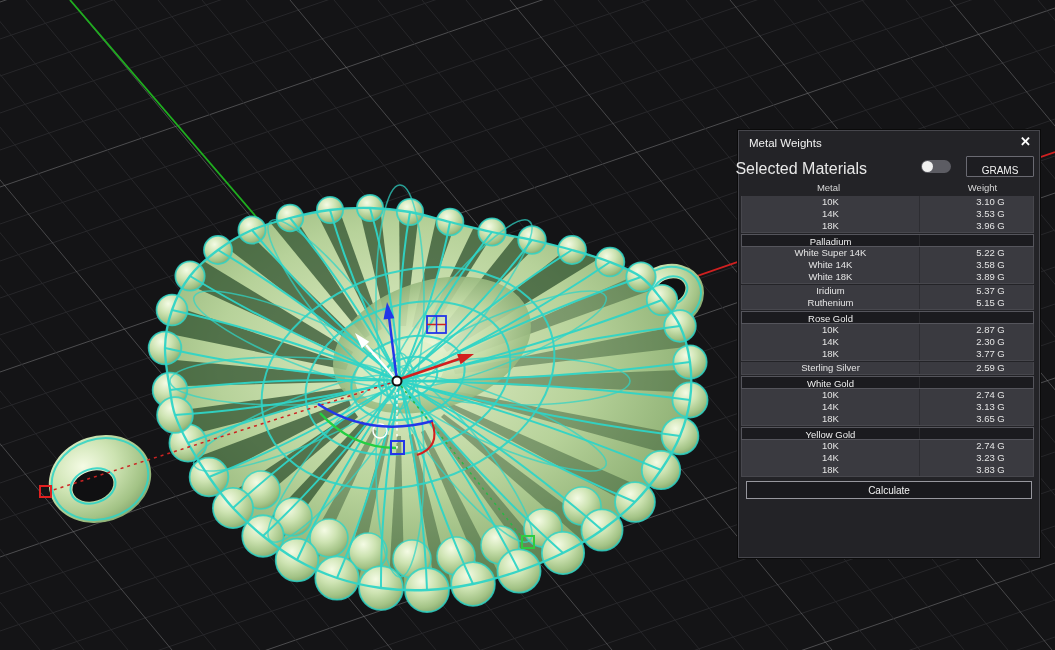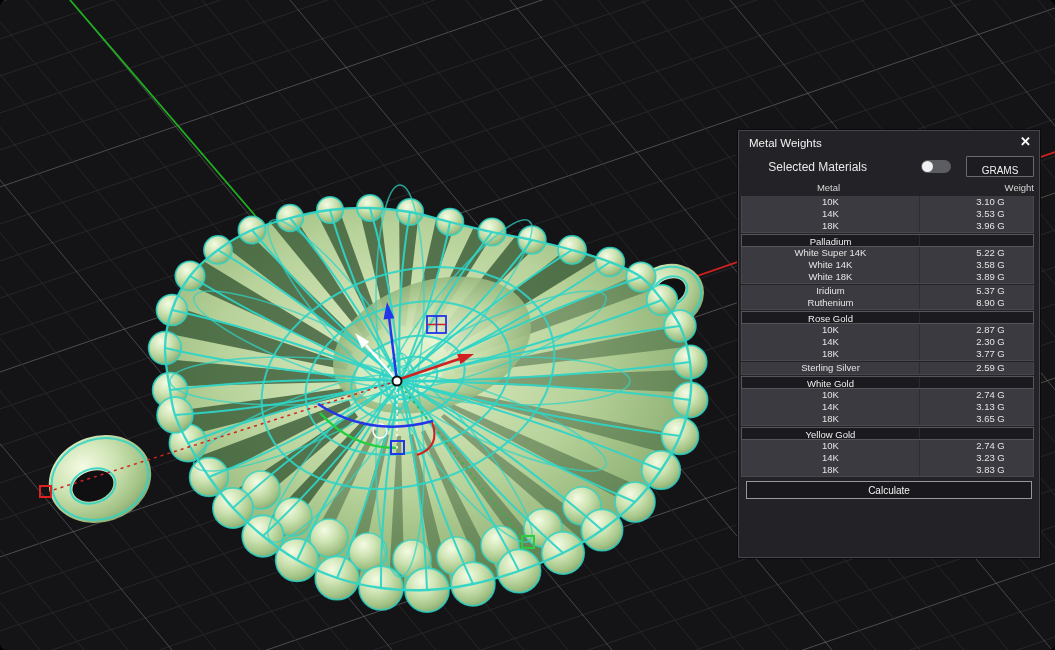--- a/index.html
+++ b/index.html
@@ -1,35 +1,35 @@
 <!DOCTYPE html>
 <html><head>
 <meta charset="utf-8">
 <style>
   html,body{margin:0;padding:0;background:#000;}
   #stage{position:relative;width:1055px;height:650px;overflow:hidden;background:#141416;
-         font-family:"Liberation Sans",sans-serif;border-radius:7px;}
+         font-family:"Liberation Sans",sans-serif;}
   #scene{position:absolute;left:0;top:0;}
 
   
   .panel{position:absolute;left:738px;top:130px;width:302px;height:428px;box-sizing:border-box;
          background:#232327;border:1px solid #46464c;box-shadow:0 0 0 1px #0a0a0a;z-index:5;
          color:#e6e6e6;}
   .panel-titlebar{position:relative;height:22px;line-height:22px;padding:0 10px;}
   .panel-titlebar .title{font-size:11.5px;color:#f2f2f2;}
   .close{position:absolute;right:8px;top:0;font-size:13px;font-weight:bold;color:#fff;cursor:pointer;line-height:22px;}
   .controls{position:relative;height:28px;}
-  .sel-label{position:absolute;right:172px;top:7px;font-size:12px;color:#e8e8e8;white-space:nowrap;}
+  .sel-label{position:absolute;right:172px;top:7px;font-size:16px;color:#e8e8e8;white-space:nowrap;}
   .toggle{position:absolute;left:182px;top:7px;width:30px;height:13px;border-radius:7px;background:#5c5c63;}
   .knob{position:absolute;left:1px;top:1px;width:11px;height:11px;border-radius:50%;background:#f0f0f0;}
   .grams{position:absolute;left:227px;top:3px;width:68px;height:21px;background:#1d1d21;
          border:1px solid #6a6a72;color:#f2f2f2;font-size:10px;font-family:inherit;border-radius:1px;padding:8px;}
   .colhead{position:relative;height:15px;font-size:9.5px;color:#d8d8d8;}
   .colhead .c1{position:absolute;left:0;width:179px;text-align:center;top:1px;}
-  .colhead .c2{position:absolute;left:192px;right:5px;text-align:right;top:1px;}
+  .colhead .c2{position:absolute;left:192px;right:5px;text-align:center;top:1px;}
   #table{margin:0 5px 0 2px;}
   .sec-head{display:flex;height:13px;line-height:13px;background:#1b1b1f;border:1px solid #55555c;
             box-sizing:border-box;font-size:9.5px;color:#f0f0f0;margin-bottom:0;}
   .sec-head .n{width:177px;text-align:center;border-right:1px solid #2a2a2e;}
   .rows{background:#3a3a40;border:1px solid #47474d;border-top:none;box-sizing:border-box;margin-bottom:1px;}
   .mrow{display:flex;height:12px;line-height:12px;font-size:9.5px;color:#e4e4e4;gap:28px;}
   .mrow .l{width:177px;text-align:center;border-right:1px solid #2d2d32;}
   .mrow .v{flex:1;text-align:center;}
   .calc{display:block;margin:4px auto 0 auto;width:286px;height:18px;background:#19191d;
         border:1px solid #97979e;color:#f2f2f2;font-size:10px;font-family:inherit;padding:0;}
@@ -400,21 +400,21 @@
             <span class="v">3.89 G</span>
           </div>
         </div>
         <div class="rows">
           <div class="mrow">
             <span class="l">Iridium</span>
             <span class="v">5.37 G</span>
           </div>
           <div class="mrow">
             <span class="l">Ruthenium</span>
-            <span class="v">8.90 G</span>
+            <span class="v">5.15 G</span>
           </div>
         </div>
         <div class="sec-head">
           <span class="n">Rose Gold</span>
           <span class="e" style="flex:1"></span>
         </div>
         <div class="rows">
           <div class="mrow">
             <span class="l">10K</span>
             <span class="v">2.87 G</span>

